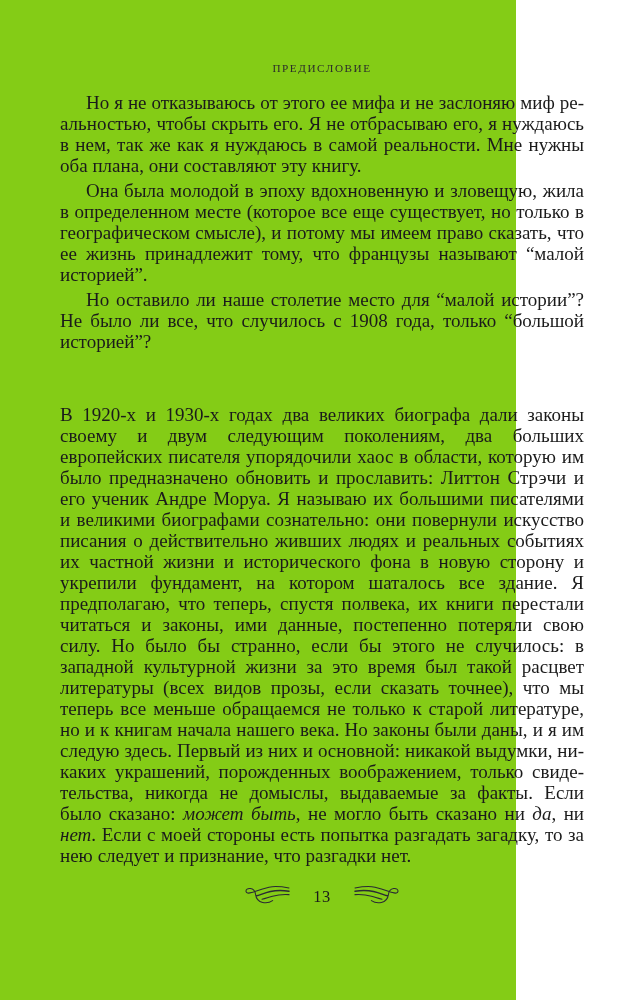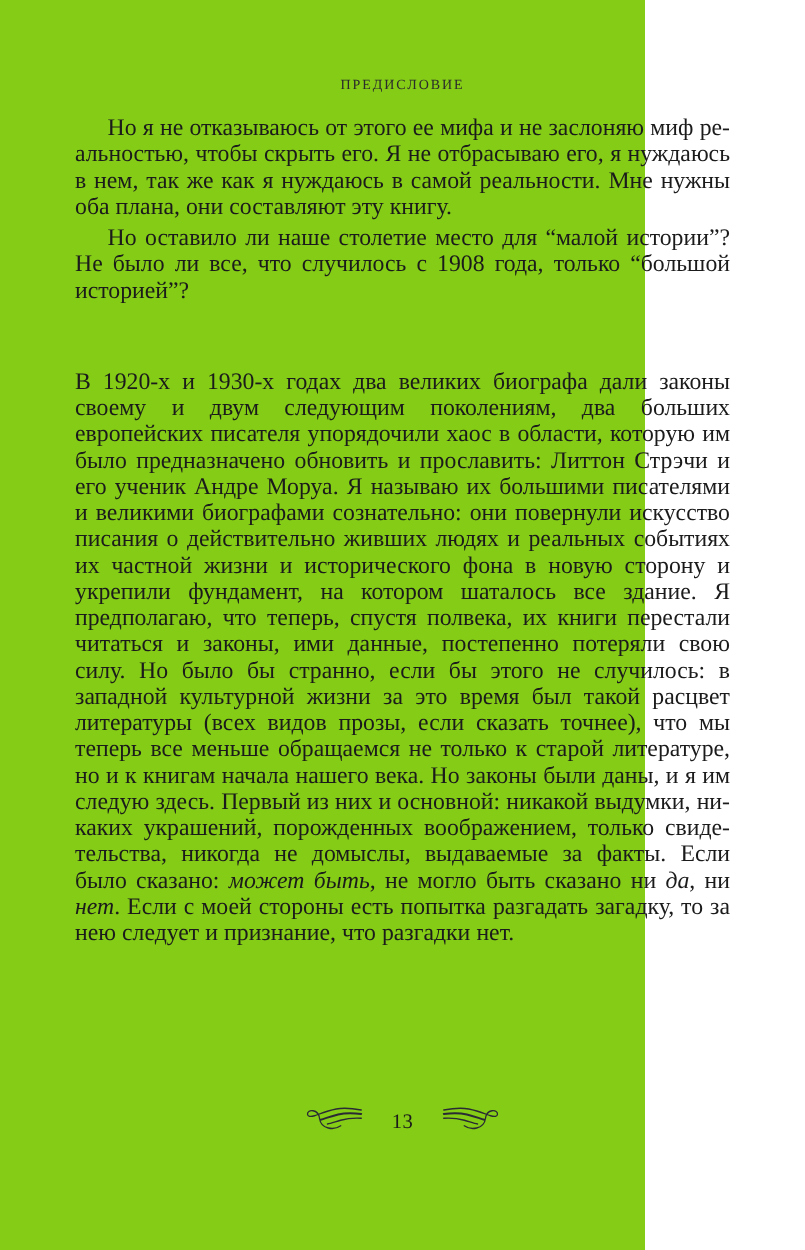--- a/index.html
+++ b/index.html
@@ -107,20 +107,21 @@
 <body>
 
 <div class="page">
 
   <div class="running-head">ПРЕДИСЛОВИЕ</div>
 
   <div class="text-column">
 
     <p class="body-par">Но я не отказываюсь от этого ее мифа и не заслоняю миф ре­альностью, чтобы скрыть его. Я не отбрасываю его, я нуждаюсь в нем, так же как я нуждаюсь в самой реальности. Мне нужны оба плана, они составляют эту книгу.</p>
 
+    <p class="body-par">Она была молодой в эпоху вдохновенную и зловещую, жила в определенном месте (которое все еще существует, но только в географическом смысле), и потому мы имеем право сказать, что ее жизнь принадлежит тому, что французы называют “малой историей”.</p>
 
     <p class="body-par">Но оставило ли наше столетие место для “малой истории”? Не было ли все, что случилось с 1908 года, только “большой историей”?</p>
 
     <div class="section-gap"></div>
 
     <p class="body-par no-indent"><span>В 1920-х и 1930-х годах два великих биографа дали законы своему и двум следующим поколениям, два больших европейских писате­ля упорядочили хаос в области, которую им было предназначено обновить и прославить: Литтон Стрэчи и его ученик Андре Мо­руа. Я называю их большими писателями и великими биографами сознательно: они повернули искусство писания о действительно живших людях и реальных событиях их частной жизни и истори­ческого фона в новую сторону и укрепили фундамент, на котором шаталось все здание. Я предполагаю, что теперь, спустя полвека, их книги перестали читаться и законы, ими данные, постепенно по­теряли свою силу. Но было бы странно, если бы этого не слу­чилось: в западной культурной жизни за это время был такой расцвет литературы (всех видов прозы, если сказать точнее), что мы теперь все меньше обращаемся не только к старой литературе, но и к книгам начала нашего века. Но законы были даны, и я им следую здесь. Первый из них и основной: никакой выдумки, ни­каких украшений, порожденных воображением, только свиде­тельства, никогда не домыслы, выдаваемые за факты. Если было сказано: </span><em class="it">может быть</em><span>, не могло быть сказано ни </span><em class="it">да</em><span>, ни </span><em class="it">нет</em><span>. Если с моей стороны есть попытка разгадать загадку, то за нею следует и признание, что разгадки нет.</span></p>
 
 
   </div>
 

